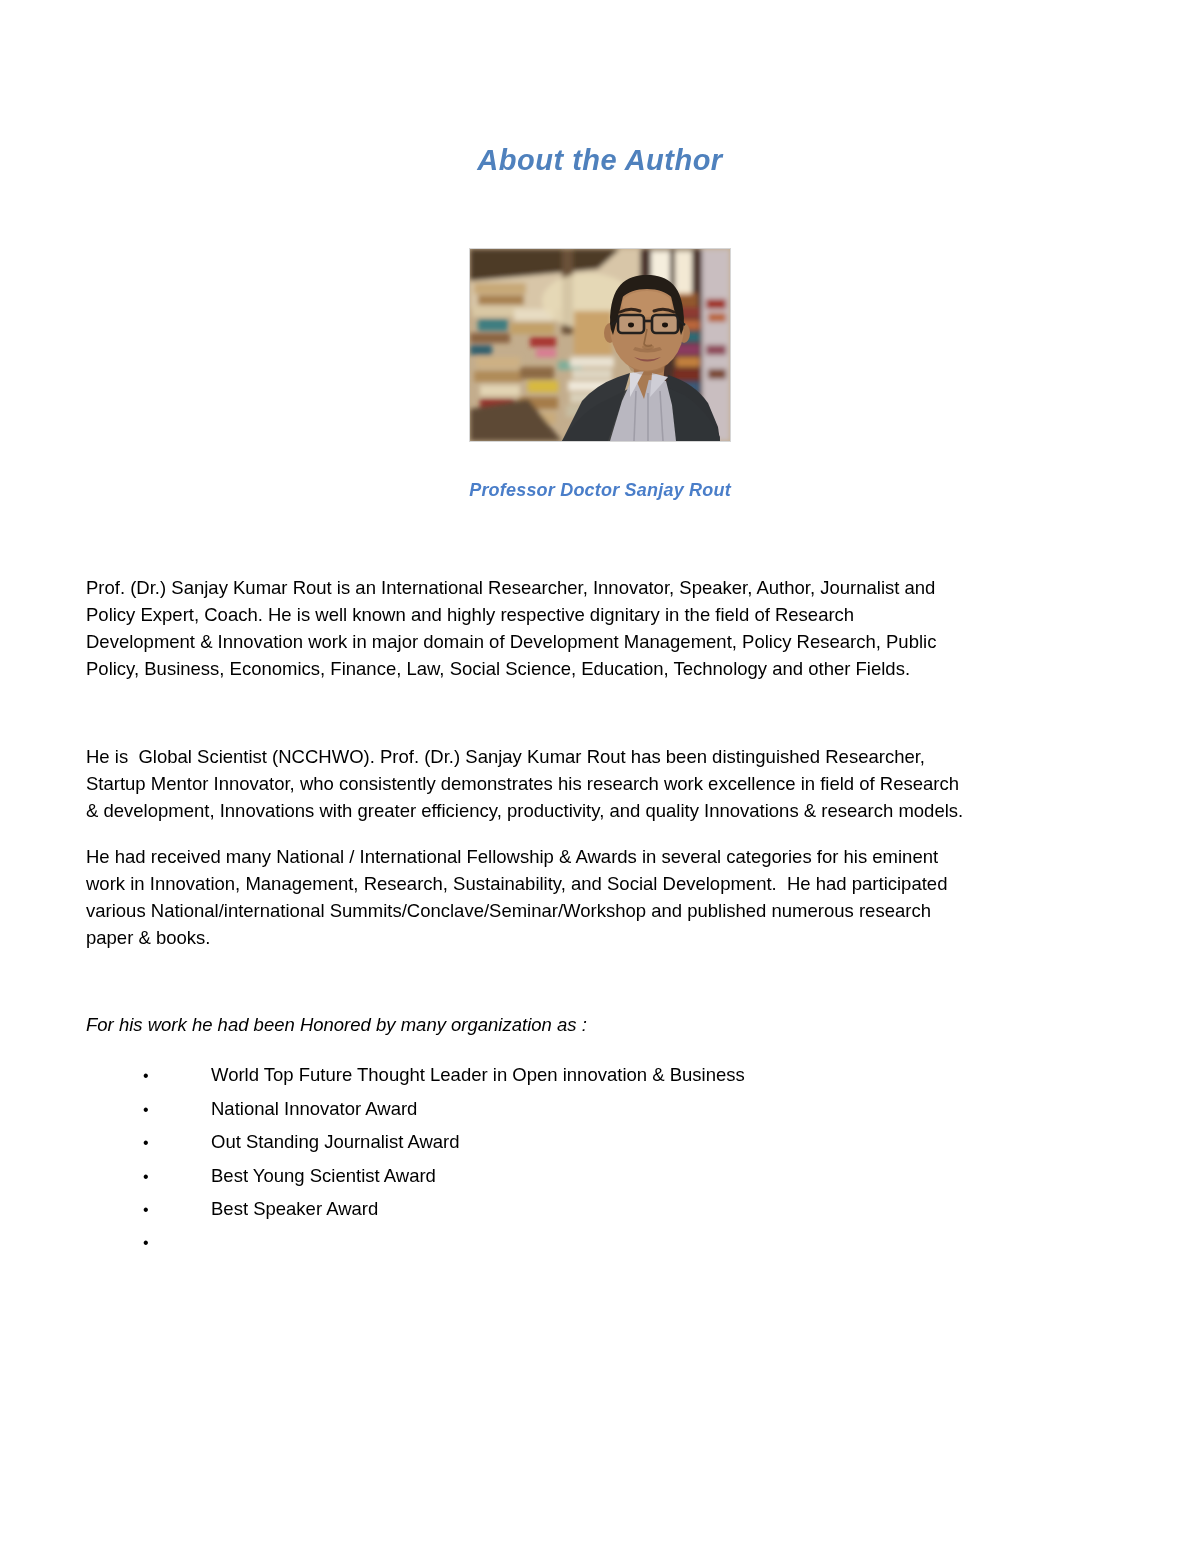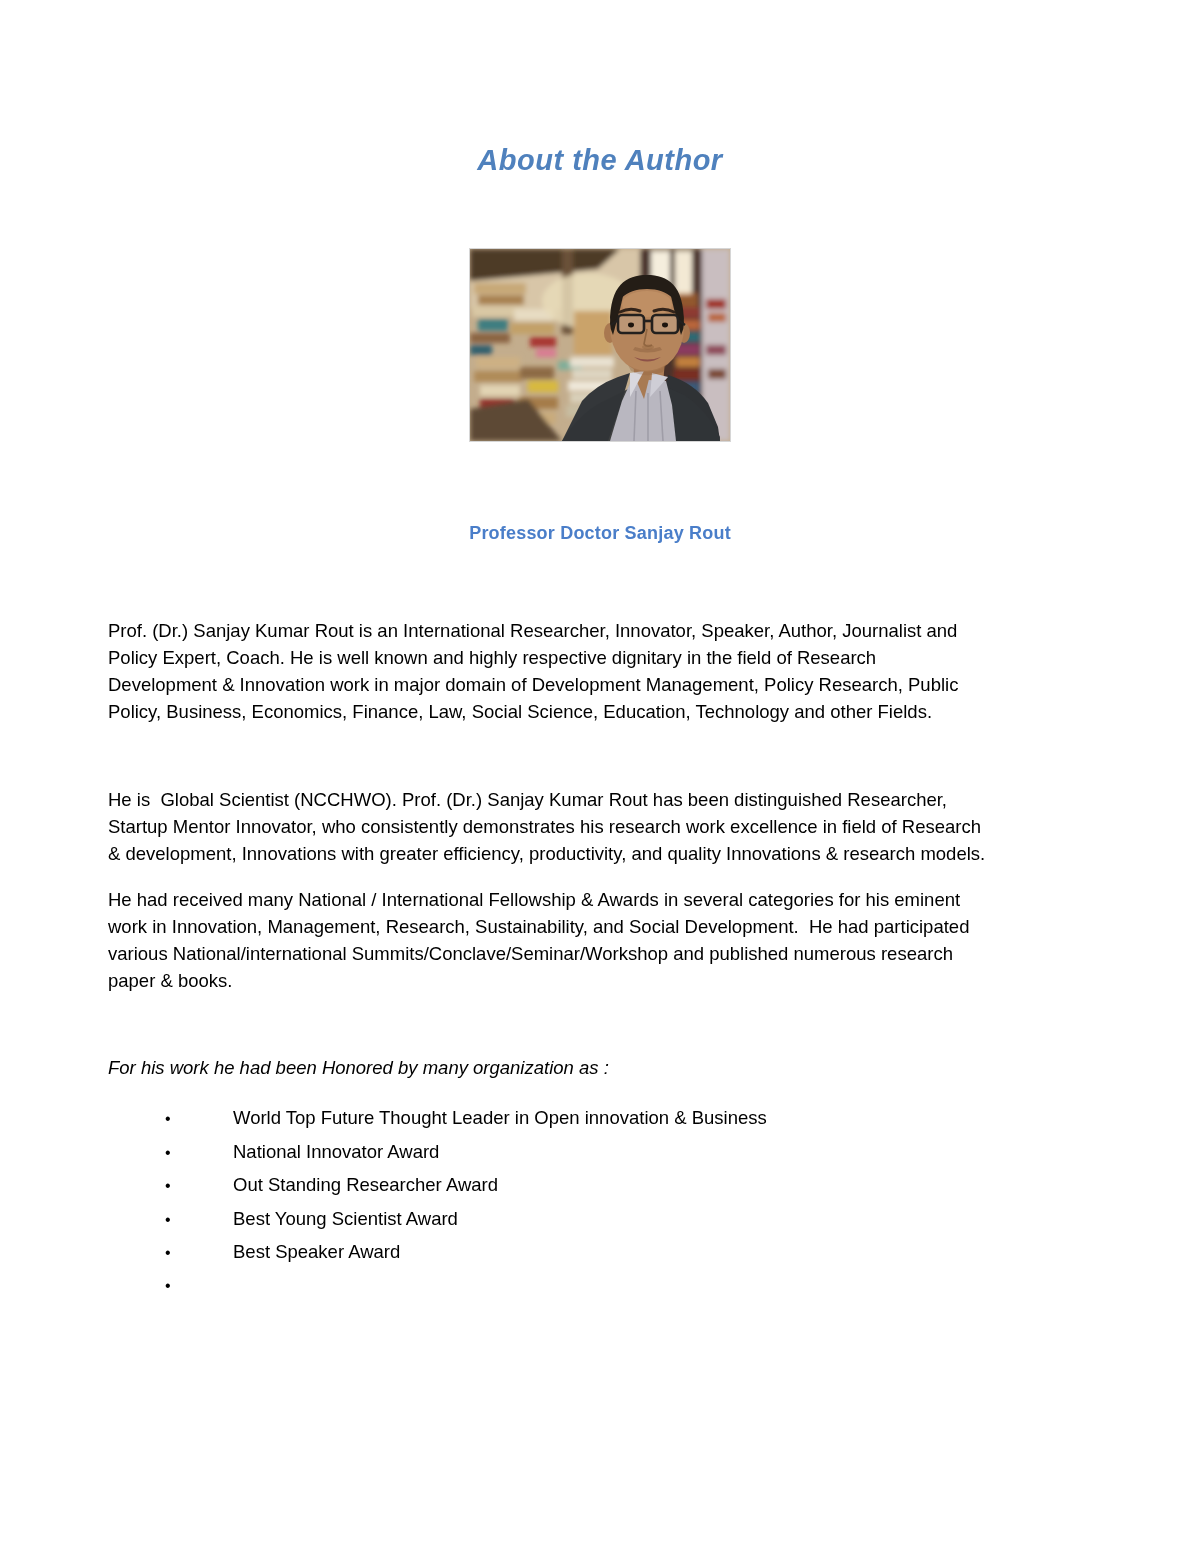--- a/index.html
+++ b/index.html
@@ -24,31 +24,31 @@
   .photo-wrap { margin-top: 70px; text-align: center; }
   .author-photo {
     display: inline-block;
     width: 260px; height: 192px;
     border: 1px solid #d6d6d6;
     vertical-align: top;
     line-height: 0;
   }
 
   .photo-caption {
-    margin-top: 79px;
+    margin-top: 36px;
     text-align: center;
     font-size: 18px; line-height: 24px;
-    font-weight: bold; 
+    font-weight: bold; font-style: italic;
     color: #4a7ec9;
     letter-spacing: 0.2px;
   }
 
   .content {
     width: 878px;
-    margin-left: 108px;
+    margin-left: 86px;
     font-size: 18.5px;
     line-height: 27px;
   }
   .content p { margin: 0; white-space: pre-wrap; }
   .para-1 { margin-top: 72px !important; }
   .para-2 { margin-top: 61px !important; }
   .para-3 { margin-top: 13px !important; }
   .para-4 { margin-top: 19px !important; }
   .para-5 { margin-top: 60px !important; font-style: italic; }
 
@@ -207,21 +207,21 @@
       <li>
         <span class="bullet">•</span>
         <span>World Top Future Thought Leader in Open innovation &amp; Business</span>
       </li>
       <li>
         <span class="bullet">•</span>
         <span>National Innovator Award</span>
       </li>
       <li>
         <span class="bullet">•</span>
-        <span>Out Standing Researcher Award</span>
+        <span>Out Standing Journalist Award</span>
       </li>
       <li>
         <span class="bullet">•</span>
         <span>Best Young Scientist Award</span>
       </li>
       <li>
         <span class="bullet">•</span>
         <span>Best Speaker Award</span>
       </li>
       <li>

